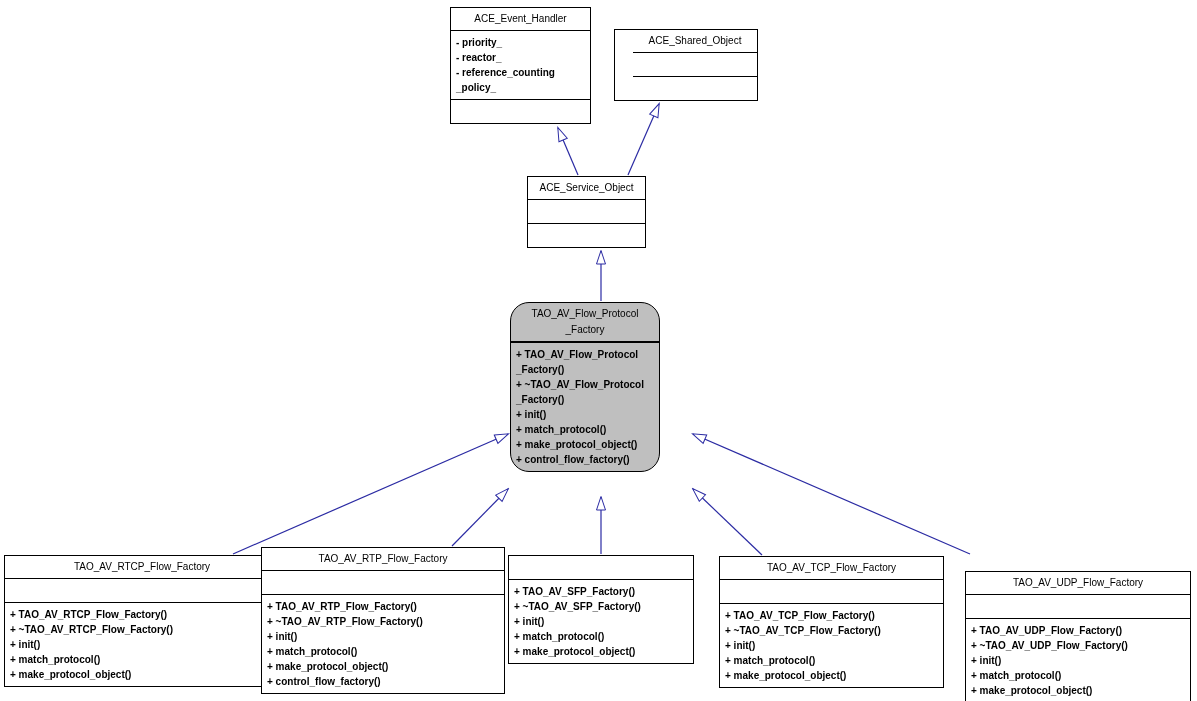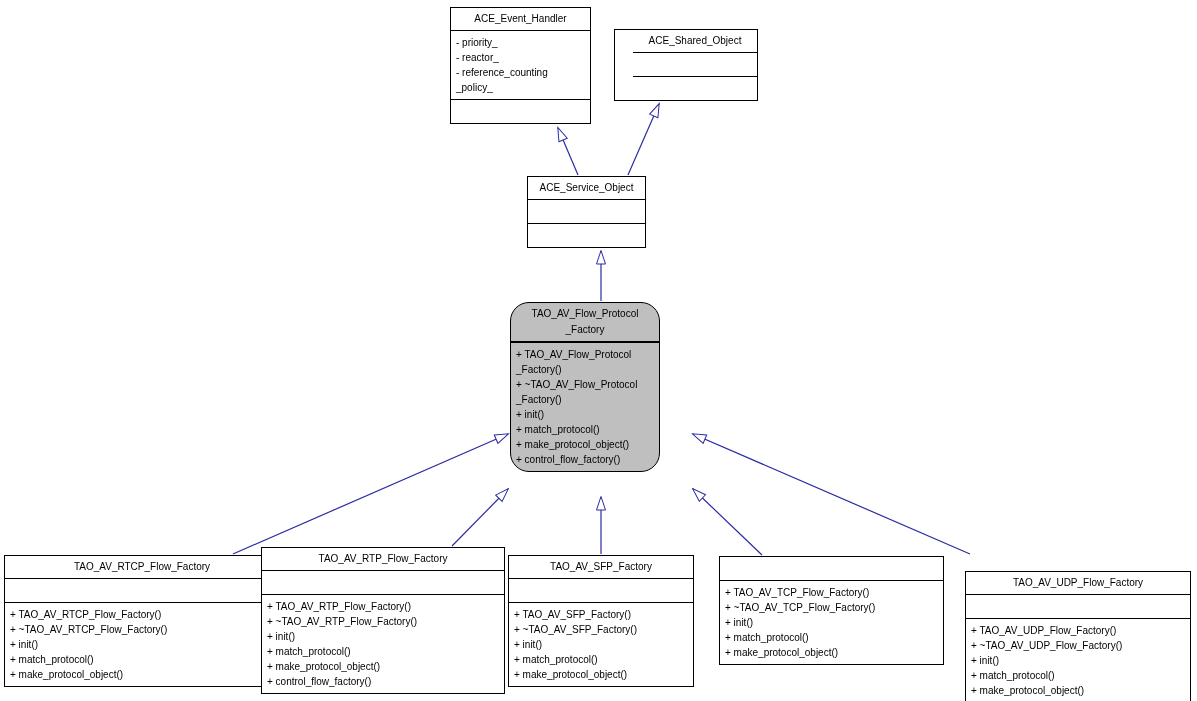--- a/index.html
+++ b/index.html
@@ -33,20 +33,21 @@
   .uml-title{
     border-bottom:1px solid var(--border-color);
     padding:3px 4px;
     text-align:center;
     line-height:16px;
   }
   .uml-title .uml-line{line-height:16px;text-align:center;}
   .uml-sec{
     padding:4px 5px;
     min-height:15px;
+    font-weight:bold;
   }
   .uml-sec.methods{border-top:1px solid var(--border-color);}
   .uml-line{
     white-space:nowrap;
     line-height:15px;
   }
 </style>
 </head>
 <body>
 
@@ -137,34 +138,34 @@
         <div class="uml-line">+ TAO_AV_RTP_Flow_Factory()</div>
         <div class="uml-line">+ ~TAO_AV_RTP_Flow_Factory()</div>
         <div class="uml-line">+ init()</div>
         <div class="uml-line">+ match_protocol()</div>
         <div class="uml-line">+ make_protocol_object()</div>
         <div class="uml-line">+ control_flow_factory()</div>
       </div>
   </div>
 
   <div class="uml-box" style="left:508px;top:555px;width:186px;">
-    <div class="uml-title">
-        <div class="uml-line">TAO_AV_SFP_Factory</div>
-      </div>
     <div class="uml-sec attrs"></div>
     <div class="uml-sec methods">
         <div class="uml-line">+ TAO_AV_SFP_Factory()</div>
         <div class="uml-line">+ ~TAO_AV_SFP_Factory()</div>
         <div class="uml-line">+ init()</div>
         <div class="uml-line">+ match_protocol()</div>
         <div class="uml-line">+ make_protocol_object()</div>
       </div>
   </div>
 
   <div class="uml-box" style="left:719px;top:556px;width:225px;">
+    <div class="uml-title">
+        <div class="uml-line">TAO_AV_TCP_Flow_Factory</div>
+      </div>
     <div class="uml-sec attrs"></div>
     <div class="uml-sec methods">
         <div class="uml-line">+ TAO_AV_TCP_Flow_Factory()</div>
         <div class="uml-line">+ ~TAO_AV_TCP_Flow_Factory()</div>
         <div class="uml-line">+ init()</div>
         <div class="uml-line">+ match_protocol()</div>
         <div class="uml-line">+ make_protocol_object()</div>
       </div>
   </div>
 

